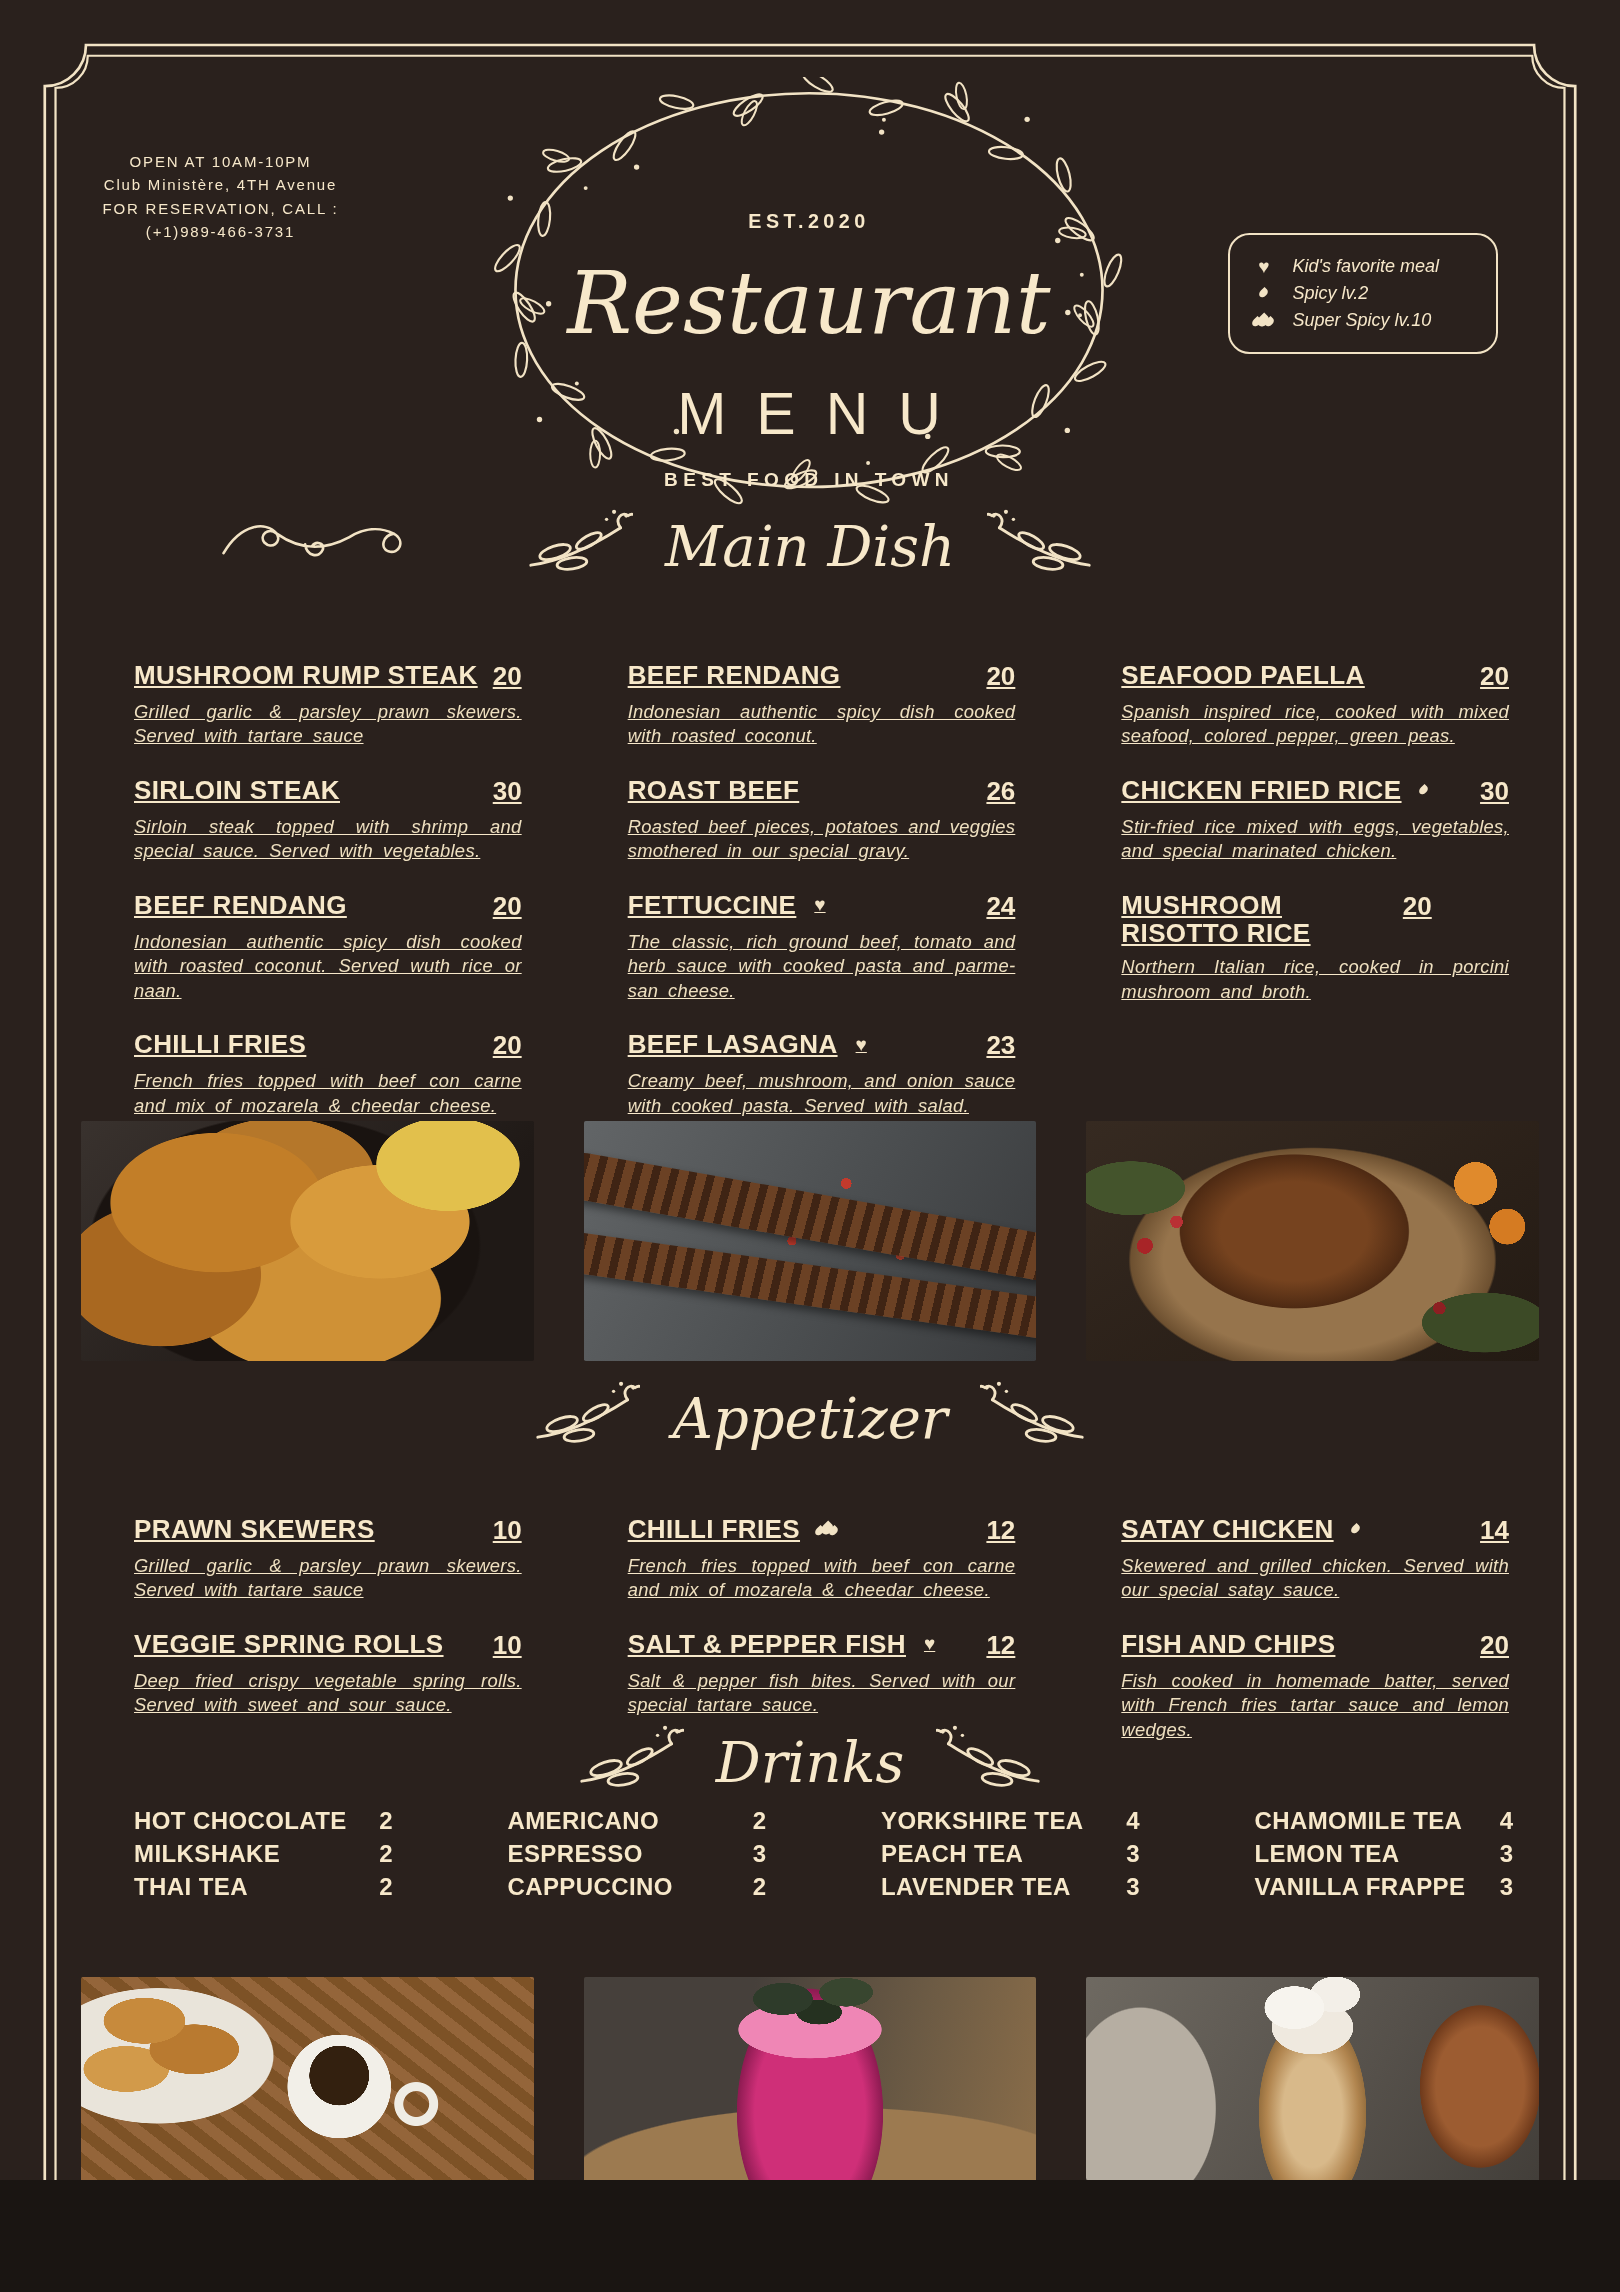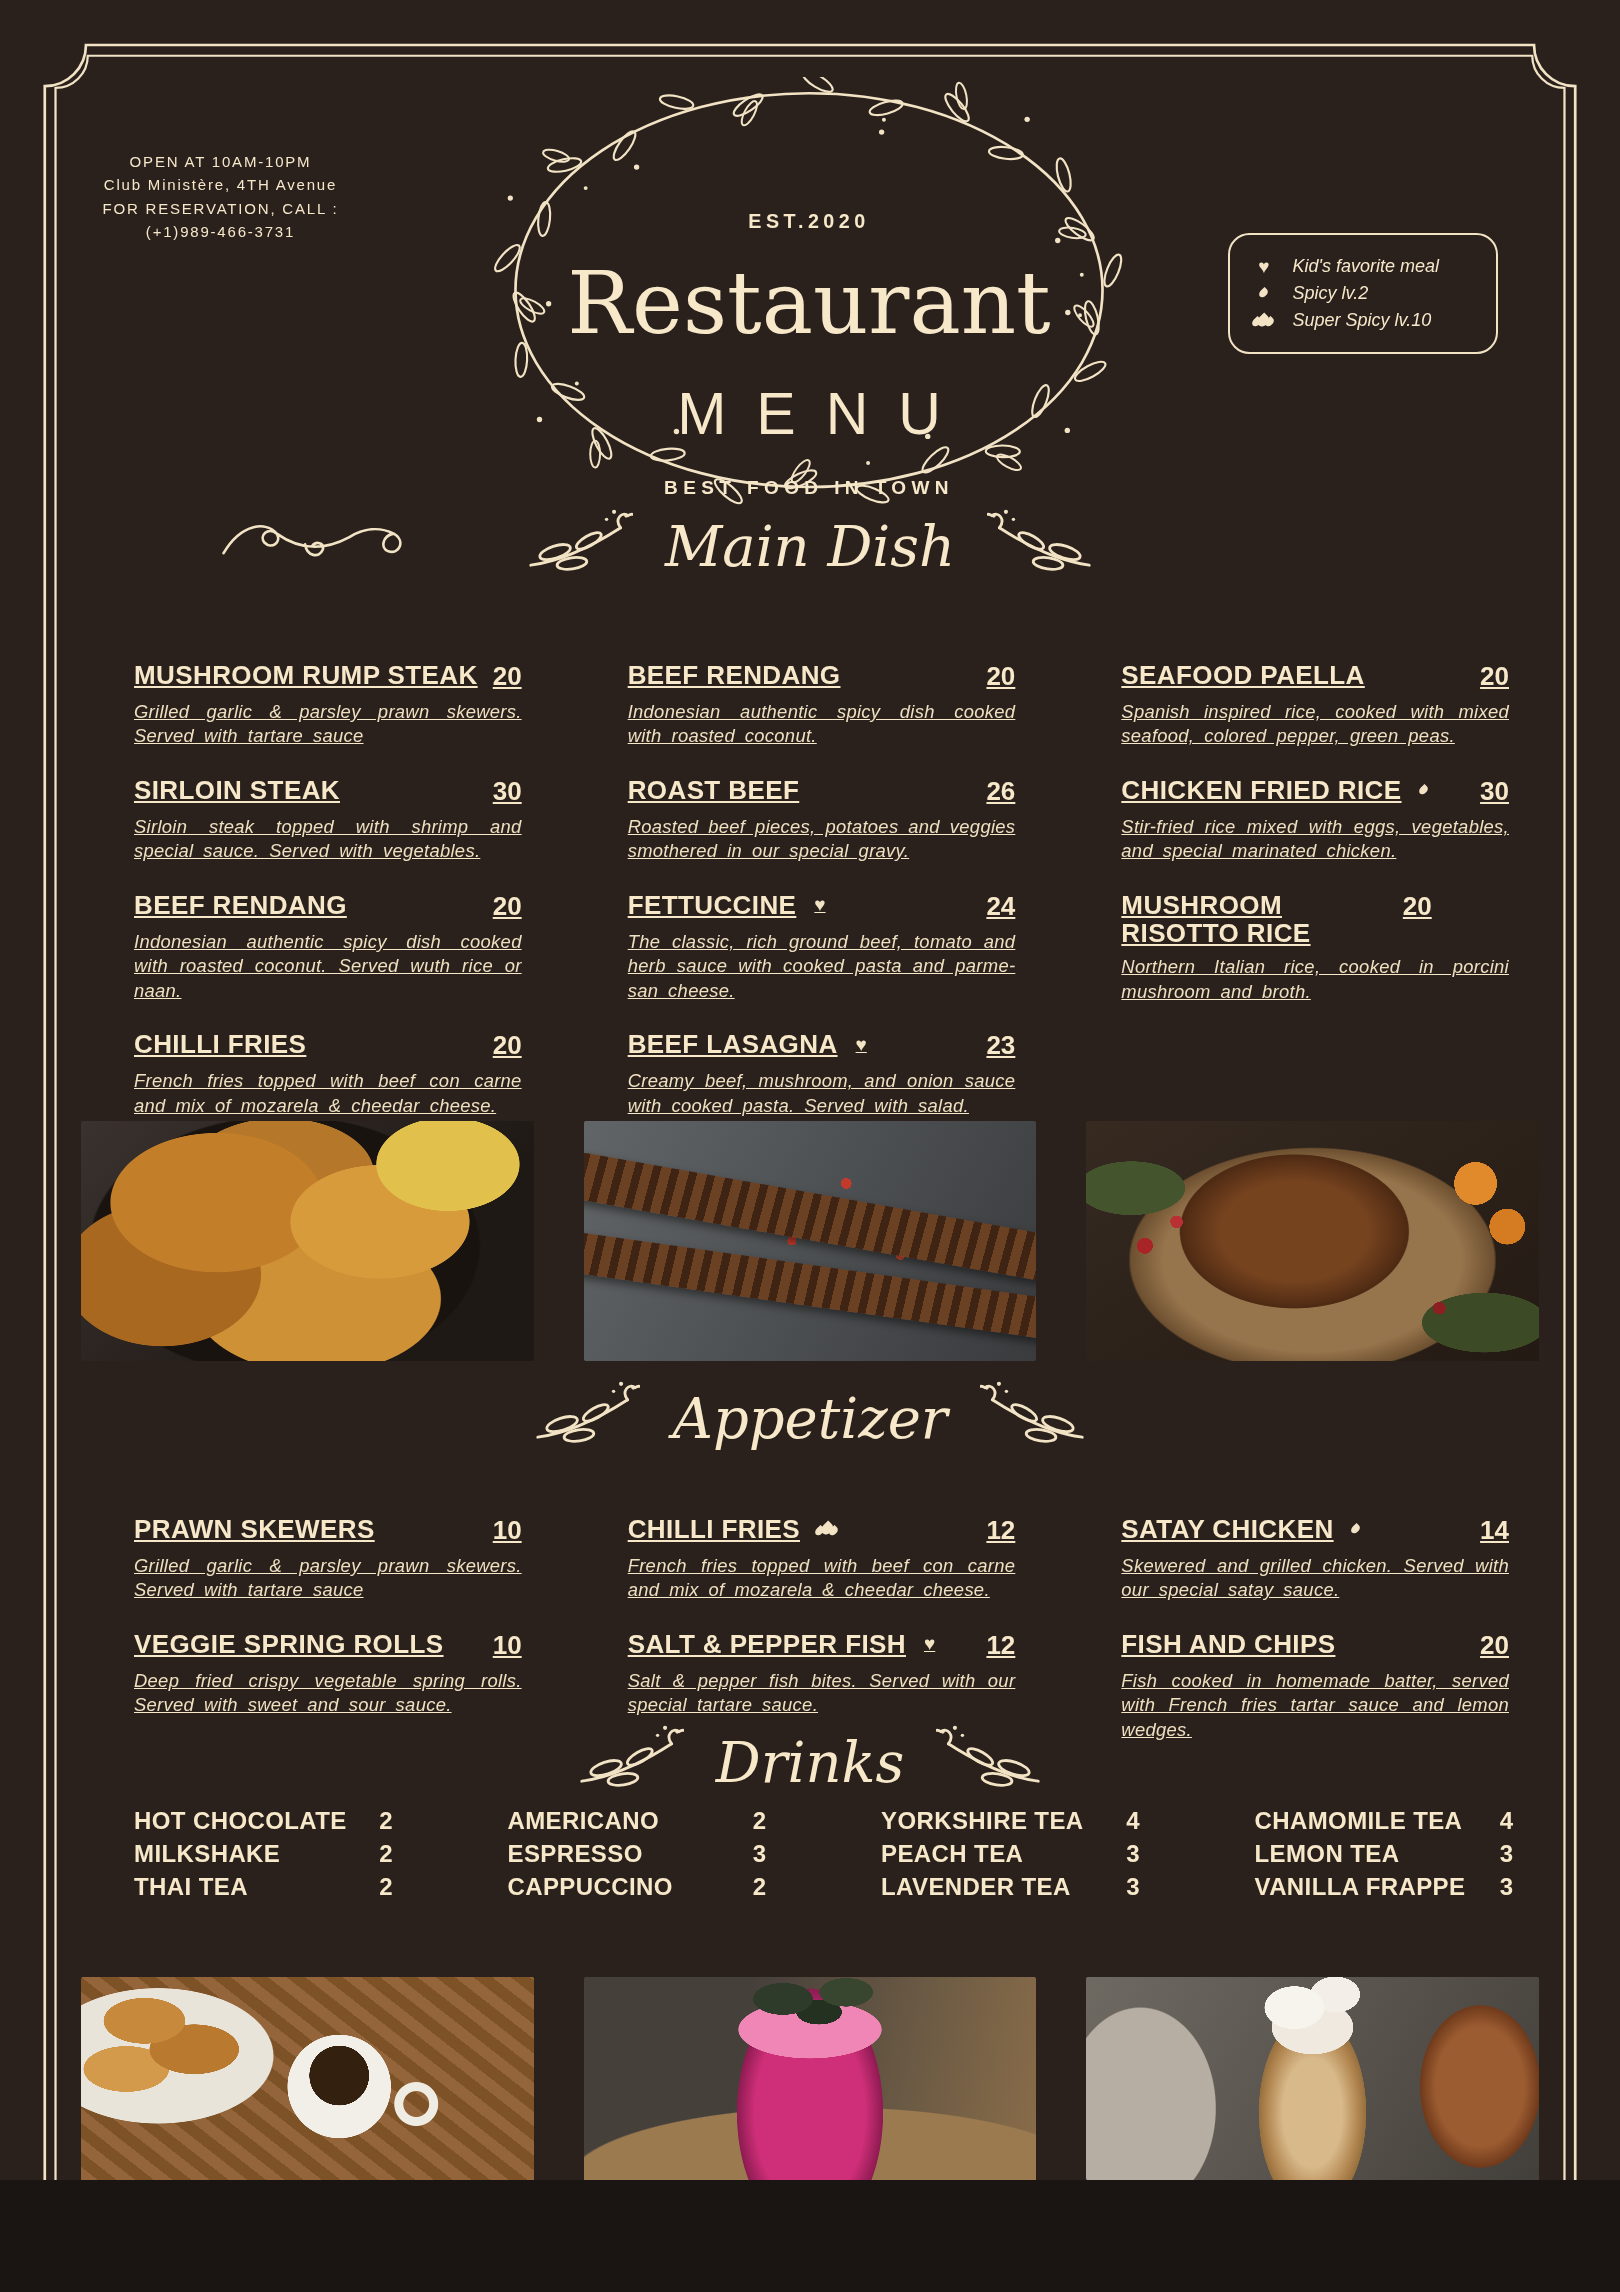--- a/index.html
+++ b/index.html
@@ -8,23 +8,23 @@
   .abs{position:absolute;}
   svg{display:block;}
   
   #frame{left:0;top:0;}
   
   .contact{left:79px;top:150px;width:283px;text-align:center;font-size:15px;
            letter-spacing:1.8px;line-height:1.55;font-weight:500;}
   .wreath{left:494px;top:77px;width:630px;height:428px;}
   .wreath .txt{position:absolute;left:0;right:0;text-align:center;}
   .logo-est{top:133px;font-size:19.7px;letter-spacing:4.5px;font-weight:700;}
-  .logo-name{top:176px;font-family:"DejaVu Serif",serif;font-size:86px;font-weight:400;}
+  .logo-name{top:176px;font-family:"DejaVu Serif",serif;font-style:italic;font-size:86px;font-weight:400;}
   .logo-menu{top:303px;font-size:59px;font-weight:300;letter-spacing:30px;text-indent:30px;}
-  .logo-tag{top:400px;font-size:19px;letter-spacing:5.4px;font-weight:700;}
+  .logo-tag{top:392px;font-size:19px;letter-spacing:5.4px;font-weight:700;}
   .legend{left:1228px;top:233px;width:270px;border:2.2px solid #f2e3c5;border-radius:21.5px;
           padding:14.3px 18px;box-sizing:border-box;font-style:italic;font-size:18px;}
   .legend-row{display:flex;align-items:center;gap:12.5px;margin:6.3px 0;}
   .legend-icn{width:32px;display:flex;justify-content:center;align-items:center;}
   
   .heart-g{font-size:19px;font-style:normal;line-height:1;color:#f2e3c5;}
   .flame{display:inline-block;width:9.9px;height:13.4px;background:#f2e3c5;
          border-radius:0 50% 50% 50%;transform:rotate(45deg);}
   .flame.sm{width:7.2px;height:9.9px;}
   .flames3{display:inline-flex;align-items:flex-end;gap:0px;}

